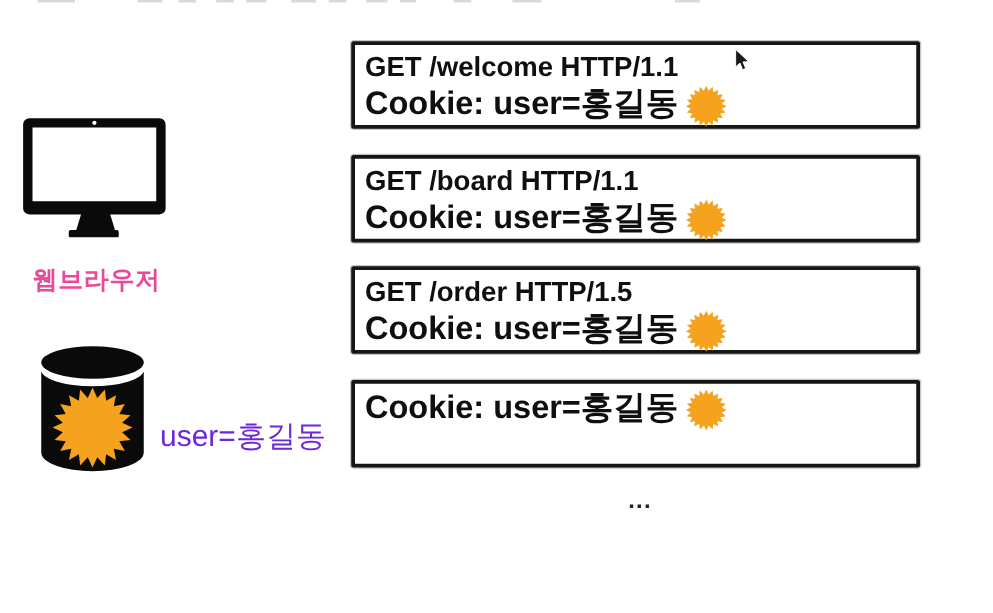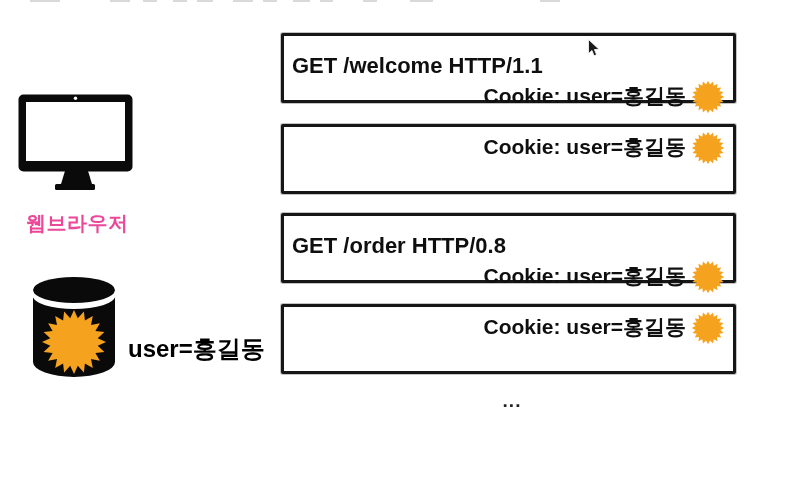--- a/index.html
+++ b/index.html
@@ -17,45 +17,43 @@
   
   .monitor-icon { position:absolute; left:18px; top:94px; width:115px; height:96px; }
   .browser-label {
     position:absolute; left:0px; top:210px; width:150px;
     font-size:20px; font-weight:bold; color:#ec4899; text-align:left;
     padding-left:26px; letter-spacing:0.5px;
   }
   .db-icon { position:absolute; left:30px; top:276px; width:88px; height:108px; }
   .cookie-value {
     position:absolute; left:128px; top:333px;
-    font-size:24px; font-weight:bold; color:#000000;
+    font-size:24px; font-weight:normal; color:#6d28d9;
   }
   .store-label {
     position:absolute; left:0px; top:398px; width:180px;
     font-size:21px; font-weight:bold; color:#3d3d3d;
     padding-left:26px; letter-spacing:0.5px;
   }
 
   
   .req-box {
     position:absolute; left:281px; width:455px; height:70px;
     background:#ffffff;
     border:3px solid #161616; border-radius:2px;
     box-shadow:0 0 0 1px rgba(20,20,20,0.25);
     padding:4px 8px 0 8px;
   }
   .req-line {
     font-size:22px; font-weight:bold; line-height:28px; color:#0f0f0f;
     white-space:nowrap;
-    margin-top:12px;
   }
   .cookie-line {
-    font-size:21px; font-weight:bold; line-height:29px; color:#0f0f0f;
+    font-size:26px; font-weight:bold; line-height:29px; color:#0f0f0f;
     white-space:nowrap;
-    text-align:right;
   }
   .badge { width:34px; height:34px; margin-left:5px; vertical-align:-11px; }
 
   .ellipsis {
     position:absolute; left:487px; top:390px; width:50px; text-align:center;
     font-size:19px; font-weight:bold; color:#222222; letter-spacing:1px;
   }
 
   .cursor { position:absolute; left:587px; top:39px; width:13px; height:19px; }
 </style>
@@ -97,27 +95,28 @@
   <div class="cookie-value">user=홍길동</div>
 
   <div class="req-box" style="top:33px">
     <div class="req-line">GET /welcome HTTP/1.1</div>
     <div class="cookie-line"><span>Cookie: user=홍길동</span><svg class="badge" viewBox="0 0 100 100">
           <polygon fill="#F5A21E" points="50.0,2.0 55.8,13.5 64.8,4.3 66.8,17.0 78.2,11.2 76.2,23.8 88.8,21.8 83.0,33.2 95.7,35.2 86.5,44.2 98.0,50.0 86.5,55.8 95.7,64.8 83.0,66.8 88.8,78.2 76.2,76.2 78.2,88.8 66.8,83.0 64.8,95.7 55.8,86.5 50.0,98.0 44.2,86.5 35.2,95.7 33.2,83.0 21.8,88.8 23.8,76.2 11.2,78.2 17.0,66.8 4.3,64.8 13.5,55.8 2.0,50.0 13.5,44.2 4.3,35.2 17.0,33.2 11.2,21.8 23.8,23.8 21.8,11.2 33.2,17.0 35.2,4.3 44.2,13.5"></polygon>
         </svg></div>
   </div>
 
   <div class="req-box" style="top:124px">
+    <div class="req-line">GET /board HTTP/1.1</div>
     <div class="cookie-line"><span>Cookie: user=홍길동</span><svg class="badge" viewBox="0 0 100 100">
           <polygon fill="#F5A21E" points="50.0,2.0 55.8,13.5 64.8,4.3 66.8,17.0 78.2,11.2 76.2,23.8 88.8,21.8 83.0,33.2 95.7,35.2 86.5,44.2 98.0,50.0 86.5,55.8 95.7,64.8 83.0,66.8 88.8,78.2 76.2,76.2 78.2,88.8 66.8,83.0 64.8,95.7 55.8,86.5 50.0,98.0 44.2,86.5 35.2,95.7 33.2,83.0 21.8,88.8 23.8,76.2 11.2,78.2 17.0,66.8 4.3,64.8 13.5,55.8 2.0,50.0 13.5,44.2 4.3,35.2 17.0,33.2 11.2,21.8 23.8,23.8 21.8,11.2 33.2,17.0 35.2,4.3 44.2,13.5"></polygon>
         </svg></div>
   </div>
 
   <div class="req-box" style="top:213px">
-    <div class="req-line">GET /order HTTP/0.8</div>
+    <div class="req-line">GET /order HTTP/1.5</div>
     <div class="cookie-line"><span>Cookie: user=홍길동</span><svg class="badge" viewBox="0 0 100 100">
           <polygon fill="#F5A21E" points="50.0,2.0 55.8,13.5 64.8,4.3 66.8,17.0 78.2,11.2 76.2,23.8 88.8,21.8 83.0,33.2 95.7,35.2 86.5,44.2 98.0,50.0 86.5,55.8 95.7,64.8 83.0,66.8 88.8,78.2 76.2,76.2 78.2,88.8 66.8,83.0 64.8,95.7 55.8,86.5 50.0,98.0 44.2,86.5 35.2,95.7 33.2,83.0 21.8,88.8 23.8,76.2 11.2,78.2 17.0,66.8 4.3,64.8 13.5,55.8 2.0,50.0 13.5,44.2 4.3,35.2 17.0,33.2 11.2,21.8 23.8,23.8 21.8,11.2 33.2,17.0 35.2,4.3 44.2,13.5"></polygon>
         </svg></div>
   </div>
 
   <div class="req-box" style="top:304px">
     <div class="cookie-line"><span>Cookie: user=홍길동</span><svg class="badge" viewBox="0 0 100 100">
           <polygon fill="#F5A21E" points="50.0,2.0 55.8,13.5 64.8,4.3 66.8,17.0 78.2,11.2 76.2,23.8 88.8,21.8 83.0,33.2 95.7,35.2 86.5,44.2 98.0,50.0 86.5,55.8 95.7,64.8 83.0,66.8 88.8,78.2 76.2,76.2 78.2,88.8 66.8,83.0 64.8,95.7 55.8,86.5 50.0,98.0 44.2,86.5 35.2,95.7 33.2,83.0 21.8,88.8 23.8,76.2 11.2,78.2 17.0,66.8 4.3,64.8 13.5,55.8 2.0,50.0 13.5,44.2 4.3,35.2 17.0,33.2 11.2,21.8 23.8,23.8 21.8,11.2 33.2,17.0 35.2,4.3 44.2,13.5"></polygon>
         </svg></div>
   </div>

